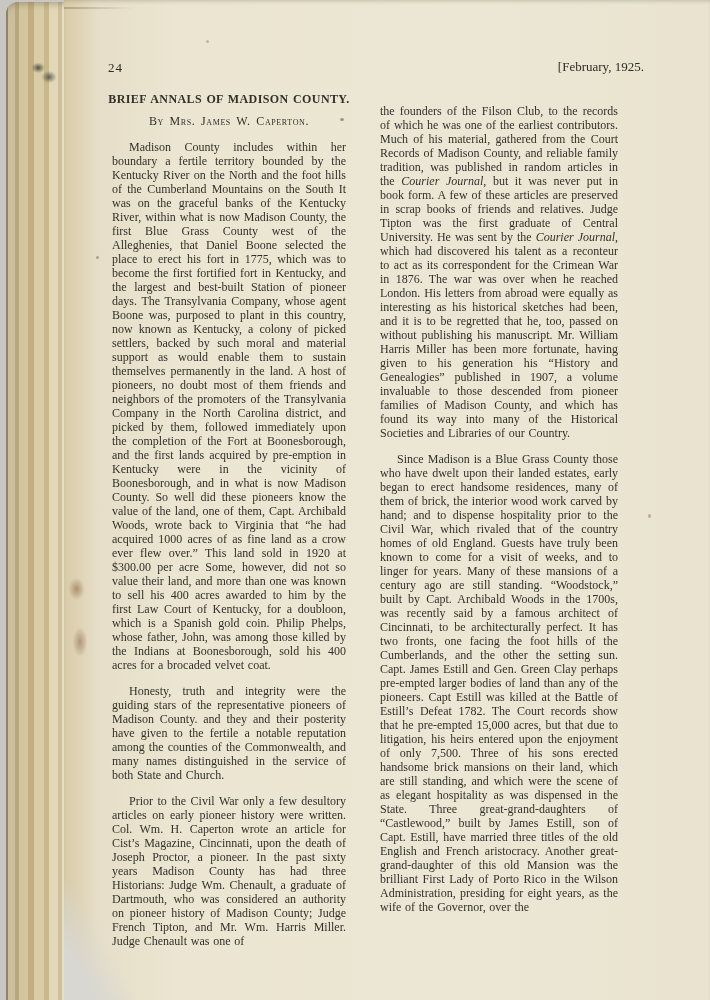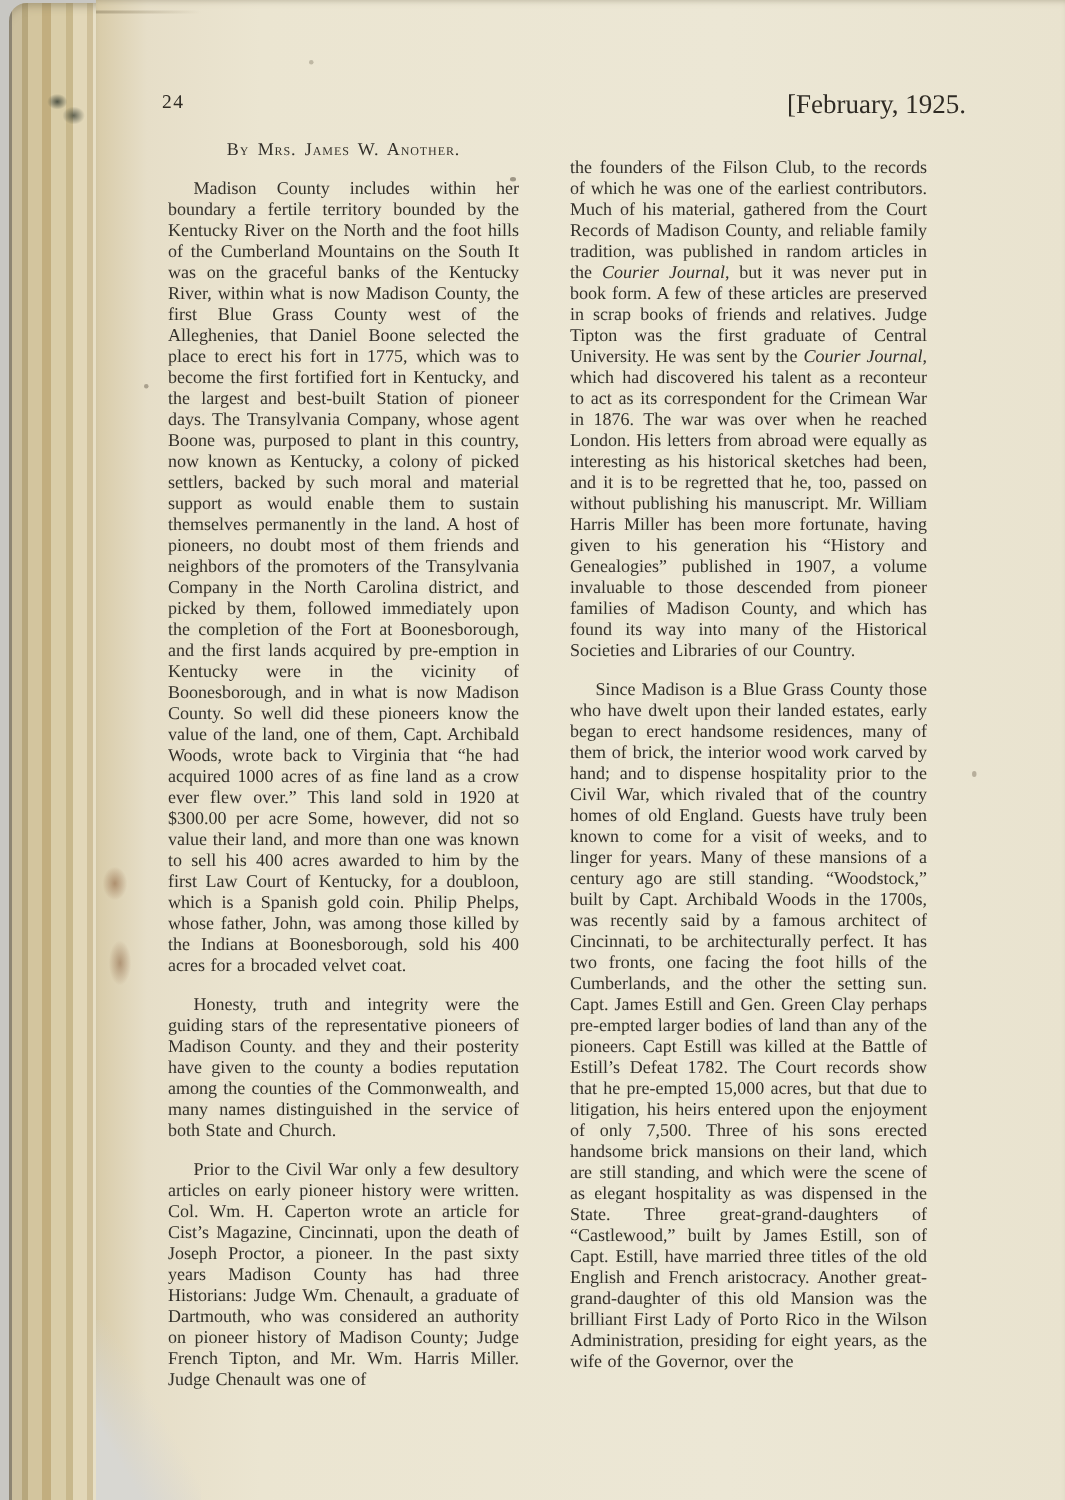--- a/index.html
+++ b/index.html
@@ -40,21 +40,21 @@
     background:linear-gradient(60deg,#d8d7d2 22%,rgba(216,215,210,0) 55%);
   }
   
   .header{position:absolute;left:36px;right:66px;top:58px;height:20px;color:#2f2b24;}
   .pagenum{position:absolute;left:8px;top:2px;font-size:13px;letter-spacing:1px;}
   .journal{
     position:absolute;left:50%;top:0;transform:translateX(-50%);
     font-size:14px;font-weight:bold;font-style:italic;
     letter-spacing:5px;word-spacing:9px;white-space:nowrap;
   }
-  .date{position:absolute;right:0;top:1px;font-size:18px;}
+  .date{position:absolute;right:0;top:1px;font-size:13px;}
   
   .col{position:absolute;top:92px;color:#33302a;font-size:12px;line-height:14px;text-align:justify;word-spacing:.06em;}
   .col-left{left:36px;width:258px;}
   .col-right{left:304px;width:262px;}
   .article-title{
     margin:0 0 7px 0;font-size:12px;font-weight:bold;text-align:center;
     letter-spacing:.4px;word-spacing:1px;line-height:15px;
   }
   .byline{
     margin:0 0 11px 0;text-align:center;font-size:12px;
@@ -90,23 +90,24 @@
 
 <div class="page">
   <div class="topline"></div>
 
   <div class="header">
     <span class="pagenum">24</span>
     <span class="date">[February, 1925.</span>
   </div>
 
   <div class="col col-left">
-    <div class="byline">By Mrs. James W. Another.</div>
+    <h1 class="article-title">BRIEF ANNALS OF MADISON COUNTY.</h1>
+    <div class="byline">By Mrs. James W. Caperton.</div>
     <p><span>Madison County includes within her boundary a fertile territory bounded by the Kentucky River on the North and the foot hills of the Cumberland Mountains on the South It was on the graceful banks of the Kentucky River, within what is now Madison County, the first Blue Grass County west of the Alleghenies, that Daniel Boone selected the place to erect his fort in 1775, which was to become the first fortified fort in Kentucky, and the largest and best-built Station of pioneer days. The Transylvania Company, whose agent Boone was, purposed to plant in this country, now known as Kentucky, a colony of picked settlers, backed by such moral and material support as would enable them to sustain themselves permanently in the land. A host of pioneers, no doubt most of them friends and neighbors of the promoters of the Transylvania Company in the North Carolina district, and picked by them, followed immediately upon the completion of the Fort at Boonesborough, and the first lands acquired by pre-emption in Kentucky were in the vicinity of Boonesborough, and in what is now Madison County. So well did these pioneers know the value of the land, one of them, Capt. Archibald Woods, wrote back to Virginia that “he had acquired 1000 acres of as fine land as a crow ever flew over.” This land sold in 1920 at $300.00 per acre Some, however, did not so value their land, and more than one was known to sell his 400 acres awarded to him by the first Law Court of Kentucky, for a doubloon, which is a Spanish gold coin. Philip Phelps, whose father, John, was among those killed by the Indians at Boonesborough, sold his 400 acres for a brocaded velvet coat.</span></p>
-    <p><span>Honesty, truth and integrity were the guiding stars of the representative pioneers of Madison County. and they and their posterity have given to the county a bodies reputation among the counties of the Commonwealth, and many names distinguished in the service of both State and Church.</span></p>
+    <p><span>Honesty, truth and integrity were the guiding stars of the representative pioneers of Madison County. and they and their posterity have given to the fertile a notable reputation among the counties of the Commonwealth, and many names distinguished in the service of both State and Church.</span></p>
     <p><span>Prior to the Civil War only a few desultory articles on early pioneer history were written. Col. Wm. H. Caperton wrote an article for Cist’s Magazine, Cincinnati, upon the death of Joseph Proctor, a pioneer. In the past sixty years Madison County has had three Historians: Judge Wm. Chenault, a graduate of Dartmouth, who was considered an authority on pioneer history of Madison County; Judge French Tipton, and Mr. Wm. Harris Miller. Judge Chenault was one of</span></p>
   </div>
 
   <div class="col col-right">
     <p class="noindent"><span>the founders of the Filson Club, to the records of which he was one of the earliest contributors. Much of his material, gathered from the Court Records of Madison County, and reliable family tradition, was published in random articles in the </span><i>Courier Journal</i><span>, but it was never put in book form. A few of these articles are preserved in scrap books of friends and relatives. Judge Tipton was the first graduate of Central University. He was sent by the </span><i>Courier Journal</i><span>, which had discovered his talent as a reconteur to act as its correspondent for the Crimean War in 1876. The war was over when he reached London. His letters from abroad were equally as interesting as his historical sketches had been, and it is to be regretted that he, too, passed on without publishing his manuscript. Mr. William Harris Miller has been more fortunate, having given to his generation his “History and Genealogies” published in 1907, a volume invaluable to those descended from pioneer families of Madison County, and which has found its way into many of the Historical Societies and Libraries of our Country.</span></p>
     <p><span>Since Madison is a Blue Grass County those who have dwelt upon their landed estates, early began to erect handsome residences, many of them of brick, the interior wood work carved by hand; and to dispense hospitality prior to the Civil War, which rivaled that of the country homes of old England. Guests have truly been known to come for a visit of weeks, and to linger for years. Many of these mansions of a century ago are still standing. “Woodstock,” built by Capt. Archibald Woods in the 1700s, was recently said by a famous architect of Cincinnati, to be architecturally perfect. It has two fronts, one facing the foot hills of the Cumberlands, and the other the setting sun. Capt. James Estill and Gen. Green Clay perhaps pre-empted larger bodies of land than any of the pioneers. Capt Estill was killed at the Battle of Estill’s Defeat 1782. The Court records show that he pre-empted 15,000 acres, but that due to litigation, his heirs entered upon the enjoyment of only 7,500. Three of his sons erected handsome brick mansions on their land, which are still standing, and which were the scene of as elegant hospitality as was dispensed in the State. Three great-grand-daughters of “Castlewood,” built by James Estill, son of Capt. Estill, have married three titles of the old English and French aristocracy. Another great-grand-daughter of this old Mansion was the brilliant First Lady of Porto Rico in the Wilson Administration, presiding for eight years, as the wife of the Governor, over the</span></p>
   </div>
 
   <div class="corner-wedge"></div>
 </div>

